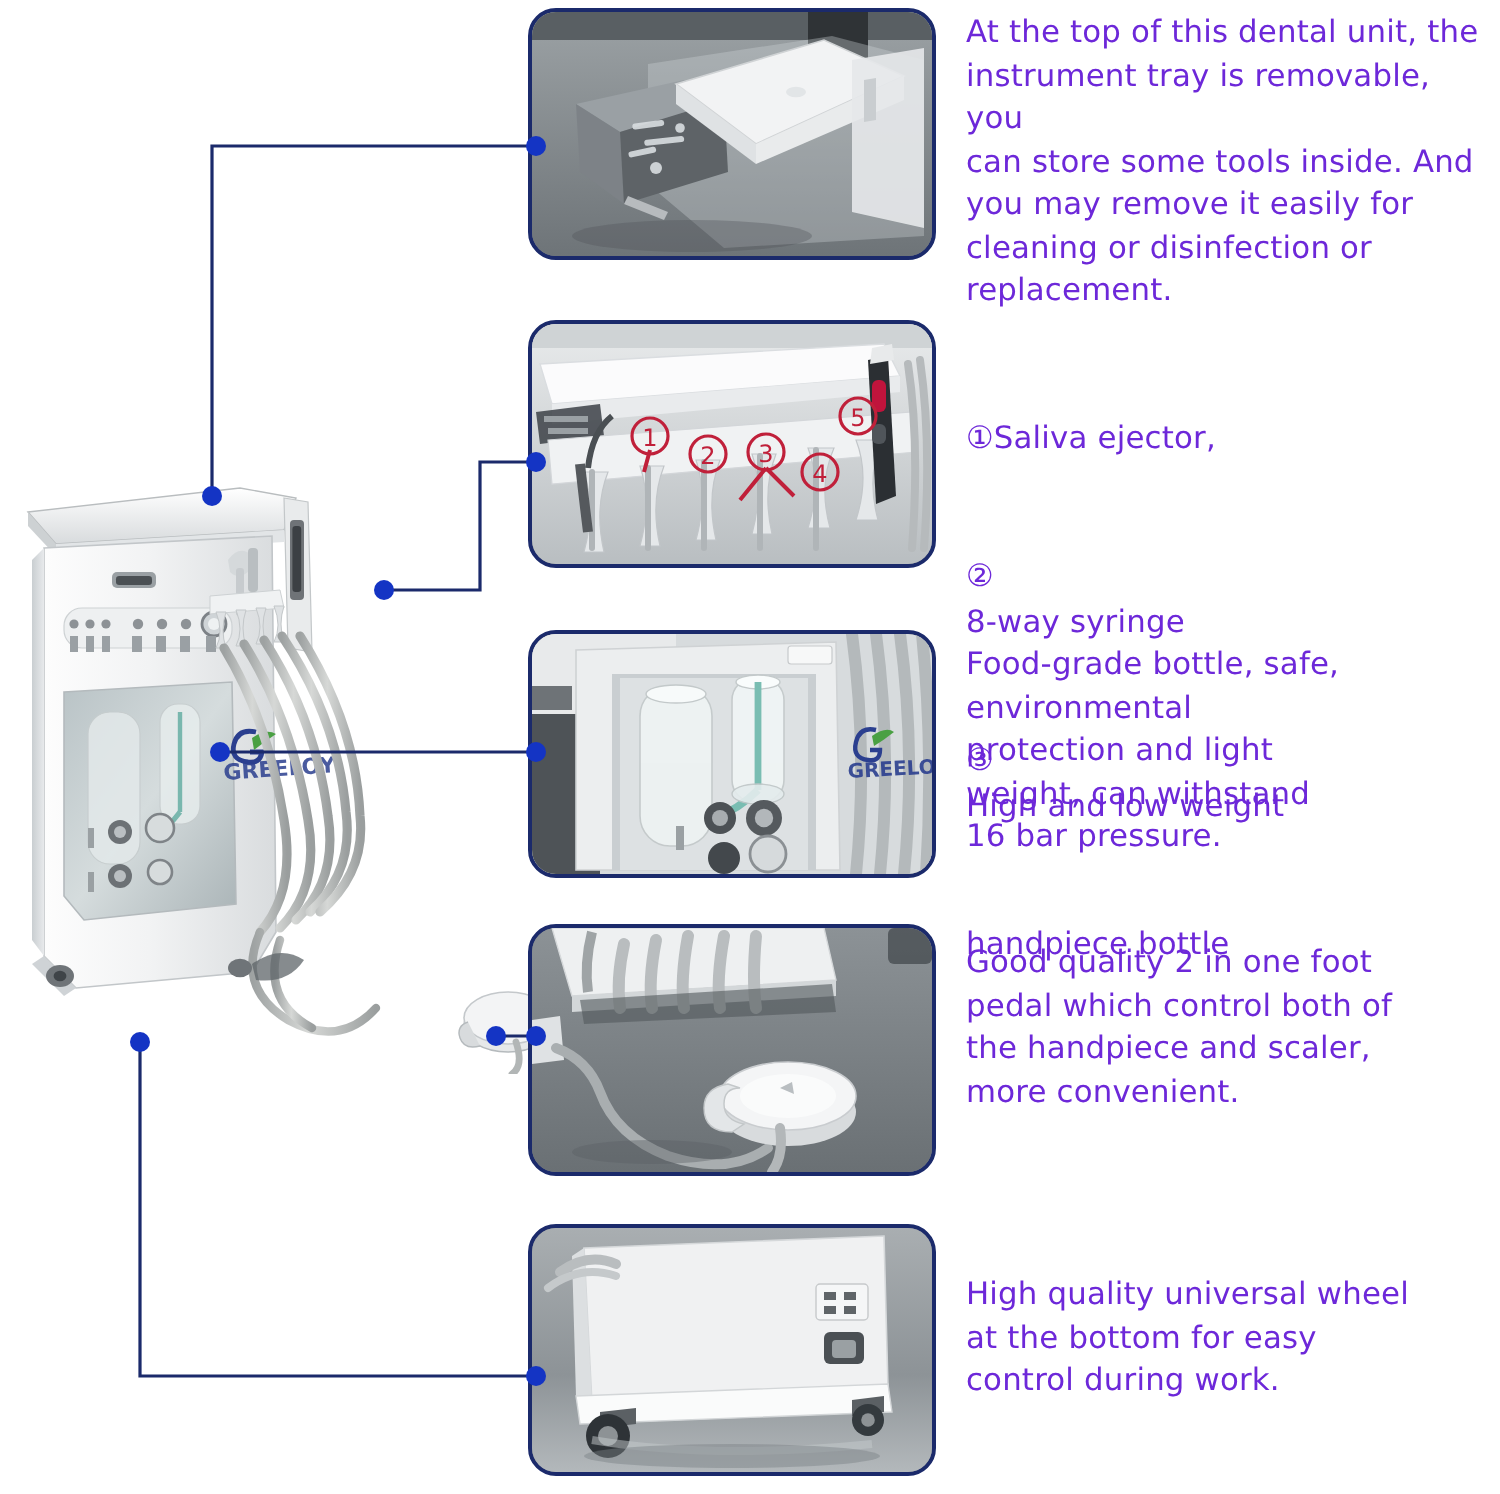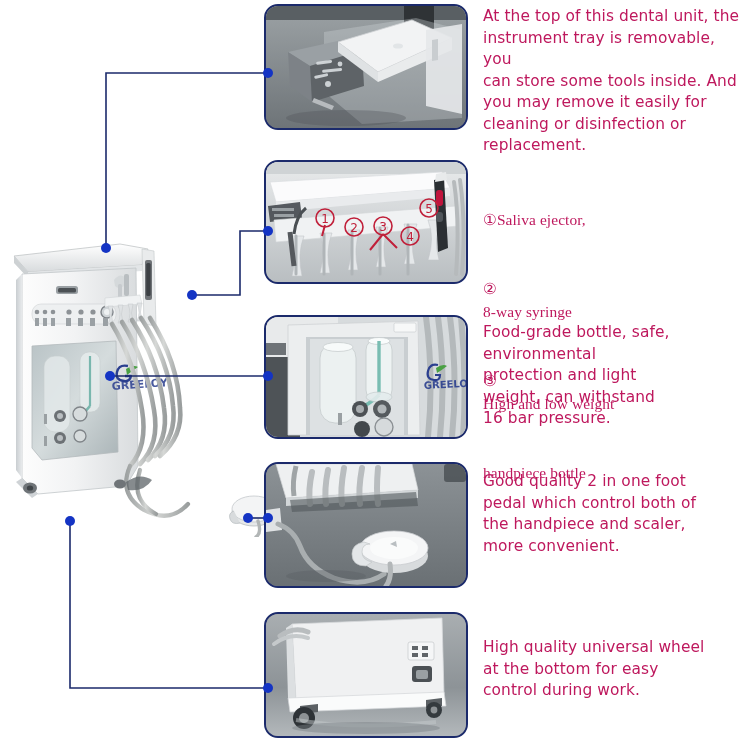--- a/index.html
+++ b/index.html
@@ -22,28 +22,28 @@
     border-radius:14px;
     overflow:hidden;
     background:#7d8287;
     z-index:3;
   }
   .thumb .scene{position:absolute;left:0;top:0;width:100%;height:100%;}
 
   
   .txt{
     position:absolute;
-    color:#be185d;
+    color:#6d28d9;
     font-size:15.4px;
     line-height:21.5px;
     letter-spacing:.1px;
     z-index:4;
     white-space:pre-line;
   }
-  .txt.list{line-height:23px;font-family:Liberation Serif, serif;}
+  .txt.list{line-height:23px;}
 
   
   #mainprod{position:absolute;left:8px;top:238px;width:250px;height:300px;z-index:2;}
 </style>
 </head>
 <body>
 
 <div id="infographic">
 
   <div id="mainprod">

